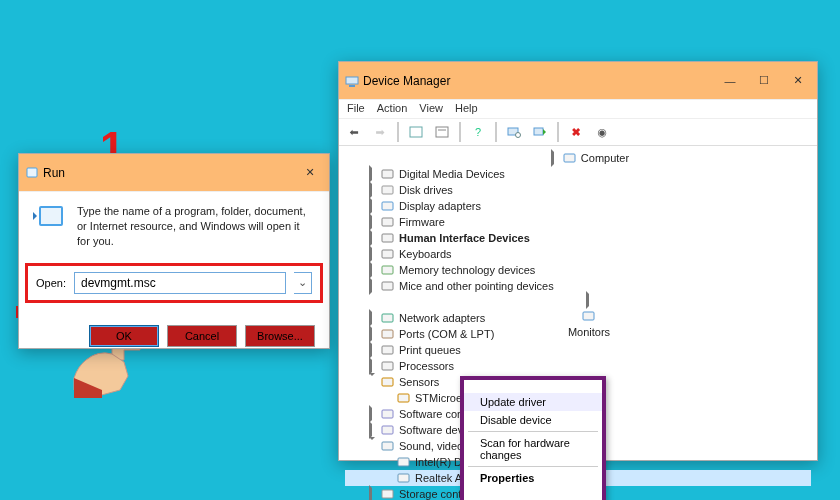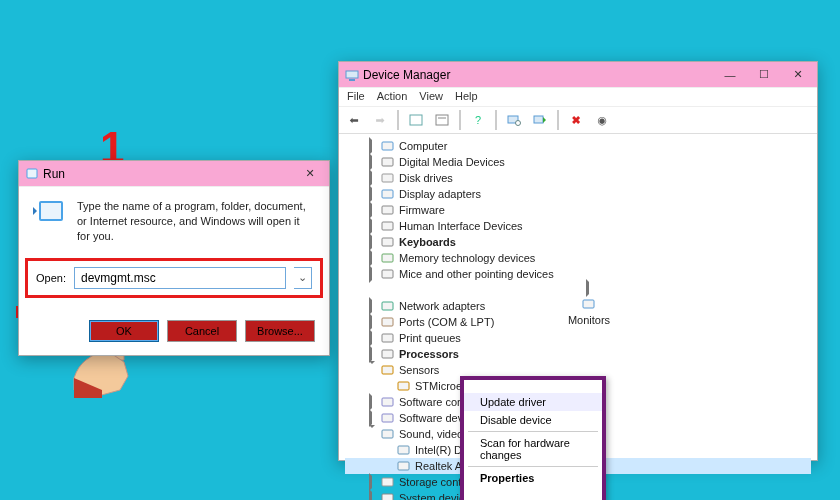--- a/index.html
+++ b/index.html
@@ -1,22 +1,22 @@
 <!DOCTYPE html>
 <html><head>
 <meta charset="utf-8">
 <style>
 *{box-sizing:border-box;margin:0;padding:0;font-family:"Segoe UI",Tahoma,sans-serif;font-size:11px}
 body{background:#1bbbd7;width:840px;height:500px;position:relative;overflow:hidden}
 .window{background:#fff;border:1px solid #aaa;box-shadow:0 4px 16px rgba(0,0,0,.3);position:absolute}
-.titlebar{display:flex;align-items:center;height:26px;padding:0 2px 0 6px;background:#f9a8d4;border-bottom:1px solid #eee}
+.titlebar{display:flex;align-items:center;height:38px;padding:0 2px 0 6px;background:#fdba74;border-bottom:1px solid #eee}
 .titlebar .title{font-size:12px;flex:0 0 auto;margin-left:4px}
 .titlebar .spacer{flex:1}
 .titlebar .ctl{width:34px;height:22px;display:flex;align-items:center;justify-content:center;color:#333}
-.run{left:18px;top:160px;width:312px;height:196px}
+.run{left:18px;top:153px;width:312px;height:196px}
 .run .body{padding:12px 14px 10px}
 .run-top{display:flex;gap:12px;align-items:flex-start}
 .run-icon{width:32px;height:24px;flex:0 0 auto;position:relative}
 .run-icon .frame{position:absolute;inset:2px 2px 2px 6px;border:2px solid #4aa3e8;border-radius:2px;background:#eaf4fc}
 .run-icon .arrow{position:absolute;left:0;top:8px;width:0;height:0;border:4px solid transparent;border-left-color:#2f7abf}
 .run-text{font-size:11px;line-height:1.35;color:#222}
 .open-row{display:flex;align-items:center;gap:8px;margin:14px -8px 0;padding:6px 8px;border:3px solid #e61c1c}
 .open-label{font-size:11px}
 .open-input{flex:1;height:22px;border:1px solid #6fa8dc;padding:0 6px;font-size:12px;background:#fff}
 .open-dd{width:18px;height:22px;border:1px solid #6fa8dc;border-left:none;display:flex;align-items:center;justify-content:center;color:#555}
@@ -157,21 +157,21 @@
         <svg width="14" height="12">
           <rect x="1" y="2" width="9" height="7" fill="#d9e9f6" stroke="#5a9bd4"></rect>
           <path d="M10 3 l3 3 l-3 3 z" fill="#3a3"></path>
         </svg>
       </span>
     <span class="tb sep"></span>
     <span class="tb" style="color:#d22;font-weight:bold">✖</span>
     <span class="tb">◉</span>
   </div>
   <div class="tree" id="dm-tree">
-      <div class="node" style="padding-left: 22px;">
+      <div class="node" style="padding-left: 22px; justify-content: center;">
         <span class="tw"><span class="chev r"></span></span>
         <span class="ic">
           <svg width="14" height="12">
             <rect x="1" y="2" width="11" height="8" rx="1" fill="#f4f4f4" stroke="#5a9bd4"></rect>
           </svg>
         </span>
         <span class="lbl">Computer</span>
       </div>
       <div class="node" style="padding-left: 22px;">
         <span class="tw"><span class="chev r"></span></span>
@@ -202,30 +202,30 @@
       </div>
       <div class="node" style="padding-left: 22px;">
         <span class="tw"><span class="chev r"></span></span>
         <span class="ic">
           <svg width="14" height="12">
             <rect x="1" y="2" width="11" height="8" rx="1" fill="#f4f4f4" stroke="#888"></rect>
           </svg>
         </span>
         <span class="lbl">Firmware</span>
       </div>
-      <div class="node" style="padding-left: 22px;">
+      <div class="node" style="padding-left: 22px; font-weight: bold;">
         <span class="tw"><span class="chev r"></span></span>
         <span class="ic">
           <svg width="14" height="12">
             <rect x="1" y="2" width="11" height="8" rx="1" fill="#f4f4f4" stroke="#888"></rect>
           </svg>
         </span>
         <span class="lbl">Human Interface Devices</span>
       </div>
-      <div class="node" style="padding-left: 22px; font-weight: bold;">
+      <div class="node" style="padding-left: 22px;">
         <span class="tw"><span class="chev r"></span></span>
         <span class="ic">
           <svg width="14" height="12">
             <rect x="1" y="2" width="11" height="8" rx="1" fill="#f4f4f4" stroke="#888"></rect>
           </svg>
         </span>
         <span class="lbl">Keyboards</span>
       </div>
       <div class="node" style="padding-left: 22px;">
         <span class="tw"><span class="chev r"></span></span>
@@ -274,21 +274,21 @@
       </div>
       <div class="node" style="padding-left: 22px;">
         <span class="tw"><span class="chev r"></span></span>
         <span class="ic">
           <svg width="14" height="12">
             <rect x="1" y="2" width="11" height="8" rx="1" fill="#f4f4f4" stroke="#888"></rect>
           </svg>
         </span>
         <span class="lbl">Print queues</span>
       </div>
-      <div class="node" style="padding-left: 22px; font-weight: bold;">
+      <div class="node" style="padding-left: 22px;">
         <span class="tw"><span class="chev r"></span></span>
         <span class="ic">
           <svg width="14" height="12">
             <rect x="1" y="2" width="11" height="8" rx="1" fill="#f4f4f4" stroke="#888"></rect>
           </svg>
         </span>
         <span class="lbl">Processors</span>
       </div>
       <div class="node" style="padding-left: 22px;">
         <span class="tw"><span class="chev d"></span></span>

